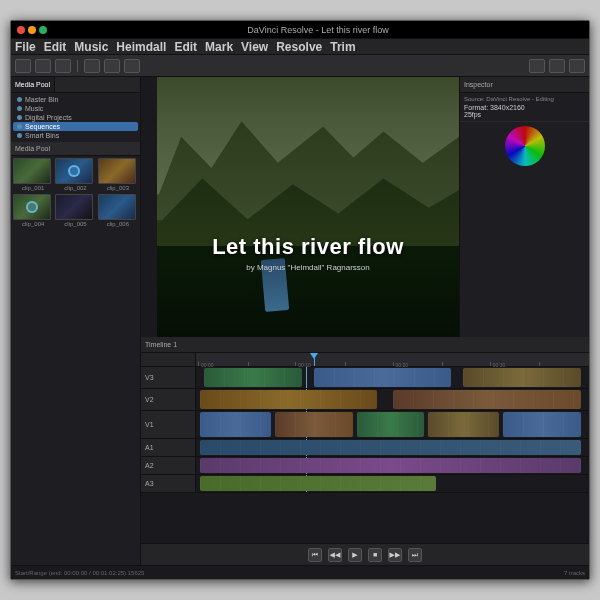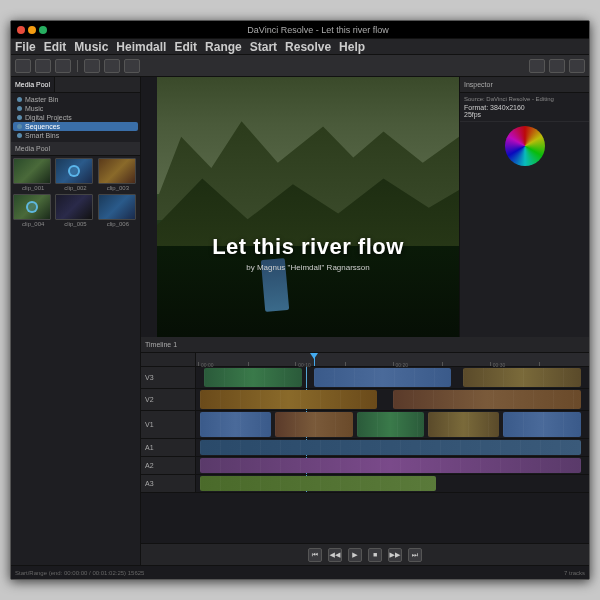--- a/index.html
+++ b/index.html
@@ -562,24 +562,24 @@
     </div>
     <span class="title-bar-text">DaVinci Resolve - Let this river flow</span>
   </div>
 
   <div class="menu-bar">
     <span class="menu-item">File</span>
     <span class="menu-item">Edit</span>
     <span class="menu-item">Music</span>
     <span class="menu-item">Heimdall</span>
     <span class="menu-item">Edit</span>
-    <span class="menu-item">Range</span>
-    <span class="menu-item">Start</span>
+    <span class="menu-item">Mark</span>
+    <span class="menu-item">View</span>
     <span class="menu-item">Resolve</span>
-    <span class="menu-item">Help</span>
+    <span class="menu-item">Trim</span>
     <span class="menu-item"></span>
   </div>
 
   <div class="toolbar">
     <div class="toolbar-btn"></div>
     <div class="toolbar-btn"></div>
     <div class="toolbar-btn"></div>
     <div class="toolbar-separator"></div>
     <div class="toolbar-btn"></div>
     <div class="toolbar-btn"></div>

